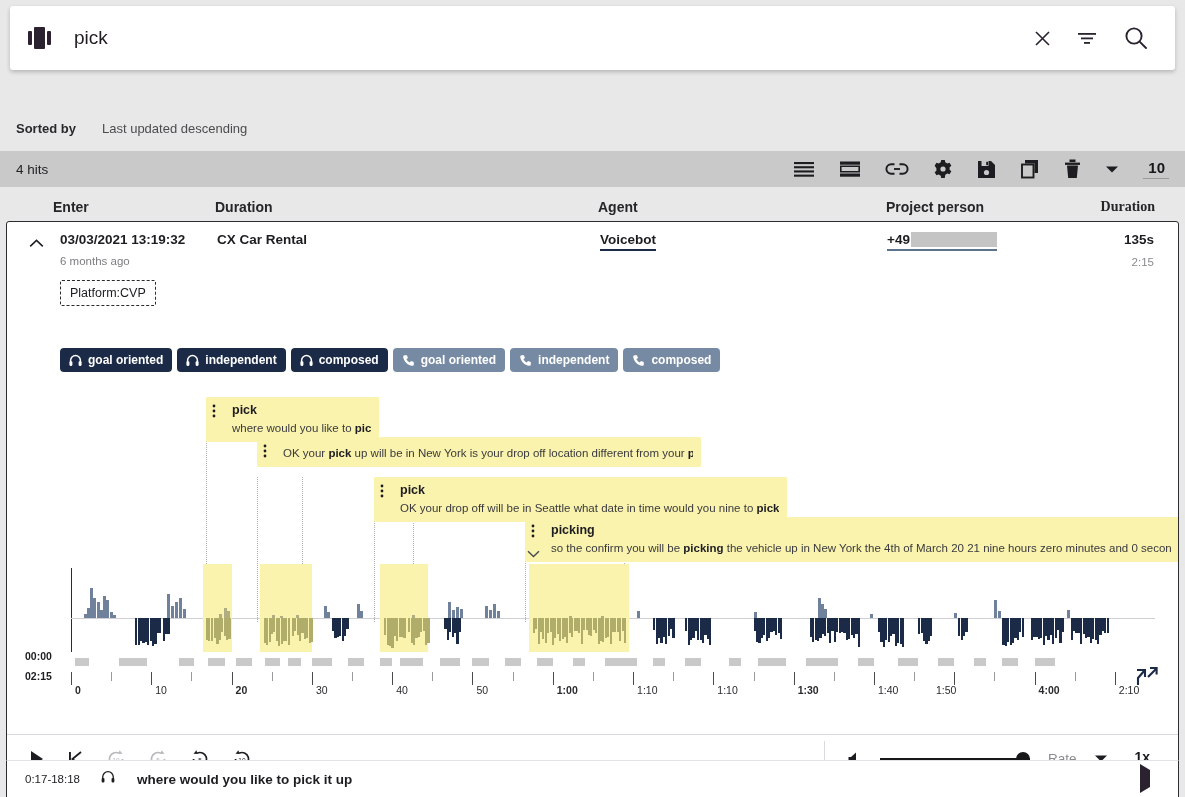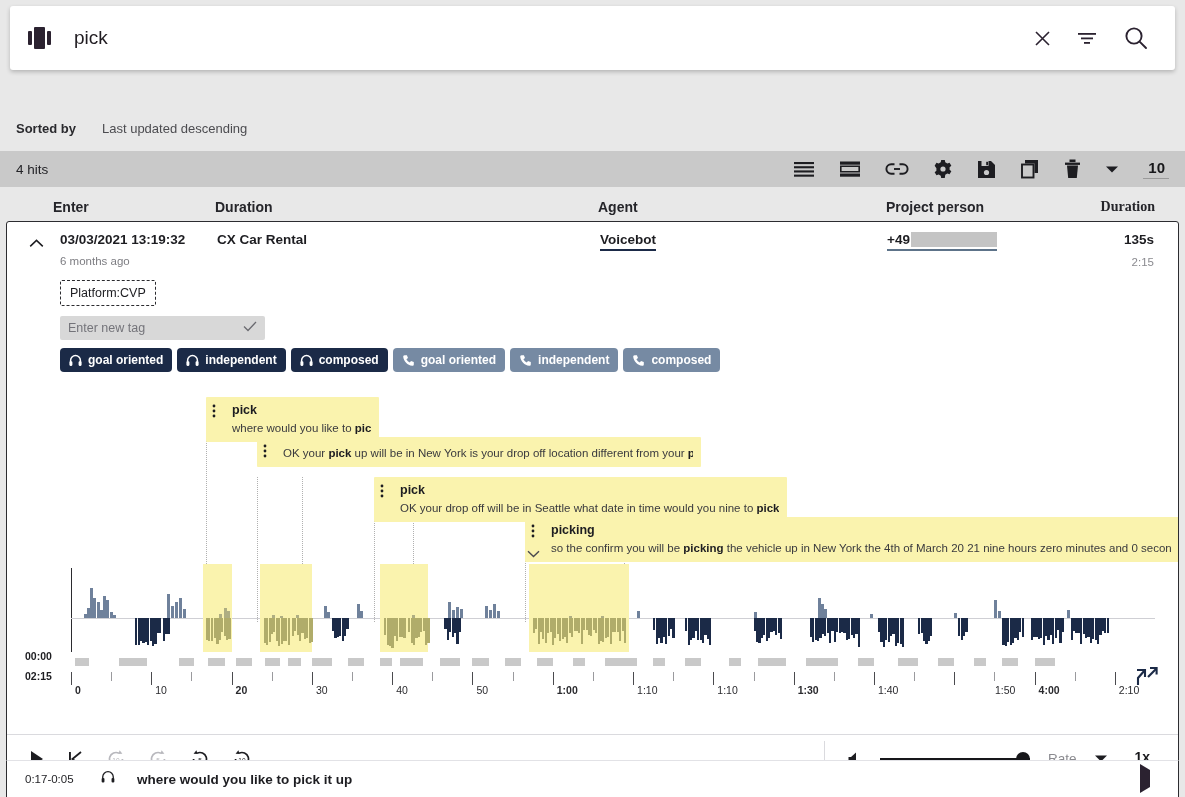--- a/index.html
+++ b/index.html
@@ -311,28 +311,20 @@
       <span class="r-agent">Voicebot</span>
       <span class="r-contact">
         <span>+49</span>
           <i class="redact"></i>
       </span>
       <span class="r-dur">135s</span>
       <span class="r-dur2">2:15</span>
 
       <span class="tagchip-dashed">Platform:CVP</span>
 
-      <div class="tag-input">
-        <span>Enter new tag</span>
-        <span class="tag-check">
-          <svg width="14" height="11" viewBox="0 0 14 11">
-              <path d="M1 5.5 L5 9.5 L13 1" stroke="#6a6a70" stroke-width="1.3" fill="none"></path>
-            </svg>
-        </span>
-      </div>
 
       <div class="chips">
         <span class="chip dark">
           <svg width="13" height="13" viewBox="0 0 13 13">
               <path d="M1.6 8.2 V6.5 a4.9 4.9 0 0 1 9.8 0 v1.7" stroke="#fff" stroke-width="1.5" fill="none"></path>
               <rect x="0.4" y="7.3" width="3" height="4.6" rx="1.1" fill="#fff"></rect>
               <rect x="9.6" y="7.3" width="3" height="4.6" rx="1.1" fill="#fff"></rect>
             </svg>
           <span>goal oriented</span>
         </span>
@@ -777,21 +769,21 @@
           <div class="tick major" style="left: 706.37px;"></div>
           <span class="tlab" style="left: 710.37px;">1:10</span>
           <div class="tick minor" style="left: 746.519px;"></div>
           <div class="tick major" style="left: 786.667px;"></div>
           <span class="tlab maj" style="left: 790.667px;">1:30</span>
           <div class="tick minor" style="left: 826.815px;"></div>
           <div class="tick major" style="left: 866.963px;"></div>
           <span class="tlab" style="left: 870.963px;">1:40</span>
           <div class="tick minor" style="left: 907.111px;"></div>
           <div class="tick major" style="left: 947.259px;"></div>
-          <span class="tlab" style="left: 988px;">1:50</span>
+          <span class="tlab" style="left: 929px;">1:50</span>
           <div class="tick minor" style="left: 987.407px;"></div>
           <div class="tick major" style="left: 1027.56px;"></div>
           <span class="tlab maj" style="left: 1031.56px;">4:00</span>
           <div class="tick minor" style="left: 1067.7px;"></div>
           <div class="tick major" style="left: 1107.85px;"></div>
           <span class="tlab" style="left: 1111.85px;">2:10</span>
         </div>
       <span class="expand-ic">
         <svg width="22" height="20" viewBox="0 0 22 20">
           <path d="M2 19 L2 12 L9 4" stroke="#1b2a47" stroke-width="2.1" fill="none"></path>
@@ -859,21 +851,21 @@
           <svg width="14" height="9" viewBox="0 0 14 9">
               <path d="M1 1.5 L7 7.5 L13 1.5 Z" fill="#1d1d21"></path>
             </svg>
         </span>
         <span class="rate-val">1x</span>
       </div>
     </div>
   </div>
 
   <div class="transcript">
-    <span class="tr-time">0:17-0:05</span>
+    <span class="tr-time">0:17-18:18</span>
     <span class="tr-icon">
       <svg width="14" height="14" viewBox="0 0 13 13">
           <path d="M1.6 8.2 V6.5 a4.9 4.9 0 0 1 9.8 0 v1.7" stroke="#1d1d21" stroke-width="1.2" fill="none"></path>
           <rect x="0.6" y="7.4" width="2.6" height="4.3" rx="1" fill="#1d1d21"></rect>
           <rect x="9.8" y="7.4" width="2.6" height="4.3" rx="1" fill="#1d1d21"></rect>
         </svg>
     </span>
     <span class="tr-text"><span>where would you like to </span><b>pick</b><span> it up</span></span>
     <span class="tr-play"><span class="tri-right"></span></span>
   </div>

